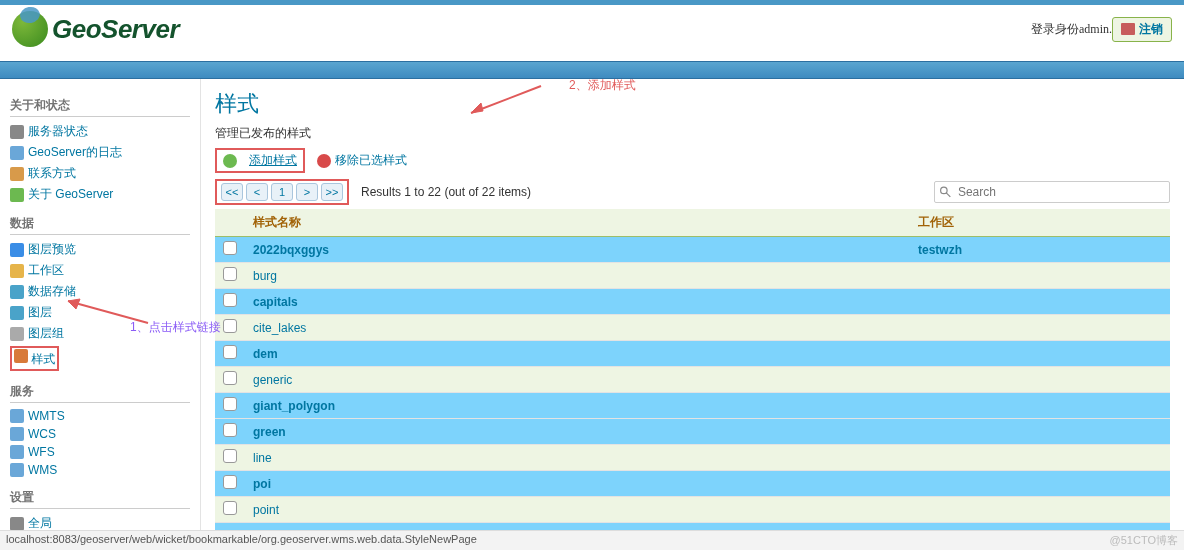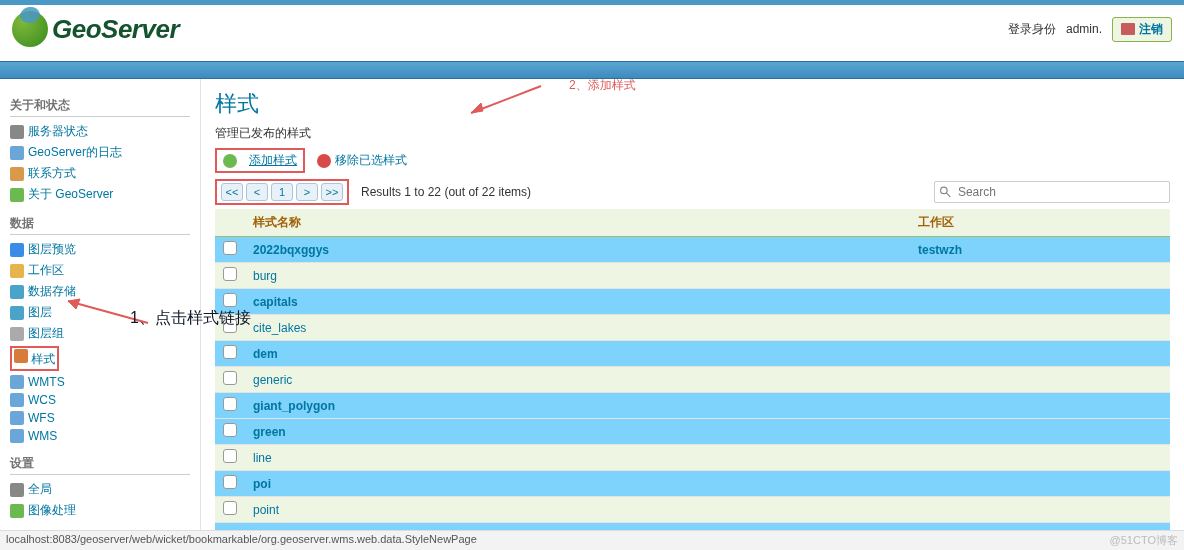--- a/index.html
+++ b/index.html
@@ -4,21 +4,21 @@
 <style>
 * { box-sizing: border-box; margin: 0; padding: 0; }
 body { font-family: Arial, "Microsoft YaHei", sans-serif; font-size: 12px; color: #333; background: #fff; width: 1184px; }
 a { color: #0076a1; text-decoration: none; cursor: pointer; }
 
 .header { display: flex; justify-content: space-between; align-items: center; padding: 6px 12px 14px 12px; border-top: 5px solid #4998c6; }
 .logo { display: flex; align-items: center; gap: 4px; }
 .logo-globe { width: 36px; height: 36px; border-radius: 50%; background: radial-gradient(circle at 30% 30%, #7db83a, #3a8a1e); position: relative; display: inline-block; }
 .logo-globe::after { content: ""; position: absolute; top: -4px; left: 8px; width: 20px; height: 16px; background: #4998c6; border-radius: 50%; transform: rotate(-10deg); opacity: 0.85; }
 .logo-text { font-size: 26px; font-weight: bold; font-style: italic; color: #14532d; letter-spacing: -0.5px; }
-.user-area { display: flex; align-items: center; gap: 10px; font-size: 12px; }
+.user-area { display: flex; align-items: center; font-size: 12px; font-family: Liberation Serif, serif; }
 .logout-btn { display: inline-flex; align-items: center; gap: 4px; padding: 3px 8px; border: 1px solid #88b34a; border-radius: 3px; color: #0076a1; background: #eef5e3; font-weight: bold; }
 .logout-icon { width: 14px; height: 12px; background: #c75c5c; display: inline-block; border-radius: 1px; }
 
 .bluebar { height: 18px; background: linear-gradient(#5aa5d0, #3e8bc0); border-top: 1px solid #2c6fa0; border-bottom: 1px solid #2c6fa0; }
 
 .main-wrap { display: flex; }
 .sidebar { width: 200px; padding: 8px 10px; }
 .sidebar h4 { font-size: 12px; font-weight: bold; color: #737373; margin: 10px 0 4px 0; border-bottom: 1px solid #ccc; padding-bottom: 2px; }
 .sidebar ul { list-style: none; }
 .sidebar li { display: flex; align-items: center; gap: 4px; padding: 2px 0; }
@@ -119,20 +119,21 @@
           <a>图层</a>
         </li>
         <li>
           <span class="icon i-layergrp"></span>
           <a>图层组</a>
         </li>
         <li>
           <span class="active-box"><span class="icon i-style"></span> <a>样式</a></span>
         </li>
       </ul>
+      <h4>服务</h4>
       <ul>
         <li>
           <span class="icon i-wmts"></span>
           <a>WMTS</a>
         </li>
         <li>
           <span class="icon i-wcs"></span>
           <a>WCS</a>
         </li>
         <li>
@@ -270,18 +271,18 @@
     </table>
   </div>
 </div>
 
 <div style="position:absolute; left:58px; top:293px; z-index:5;">
   <svg width="100" height="40">
     <line x1="90" y1="30" x2="10" y2="8" class="annotation-arrow" stroke-width="2"></line>
     <polygon points="10,8 22,6 18,16" class="annotation-arrow"></polygon>
   </svg>
 </div>
-<div style="position:absolute; left:130px; top:308px; color:#0f172a; font-size:16px; z-index:5;">1、点击样式链接</div>
+<div style="position:absolute; left:130px; top:319px; color:#8b5cf6; font-size:12px; z-index:5;">1、点击样式链接</div>
 
 <div class="statusbar">
   <span>localhost:8083/geoserver/web/wicket/bookmarkable/org.geoserver.wms.web.data.StyleNewPage</span>
   <span style="color:#bbb;">@51CTO博客</span>
 </div>
 
 </body></html>

